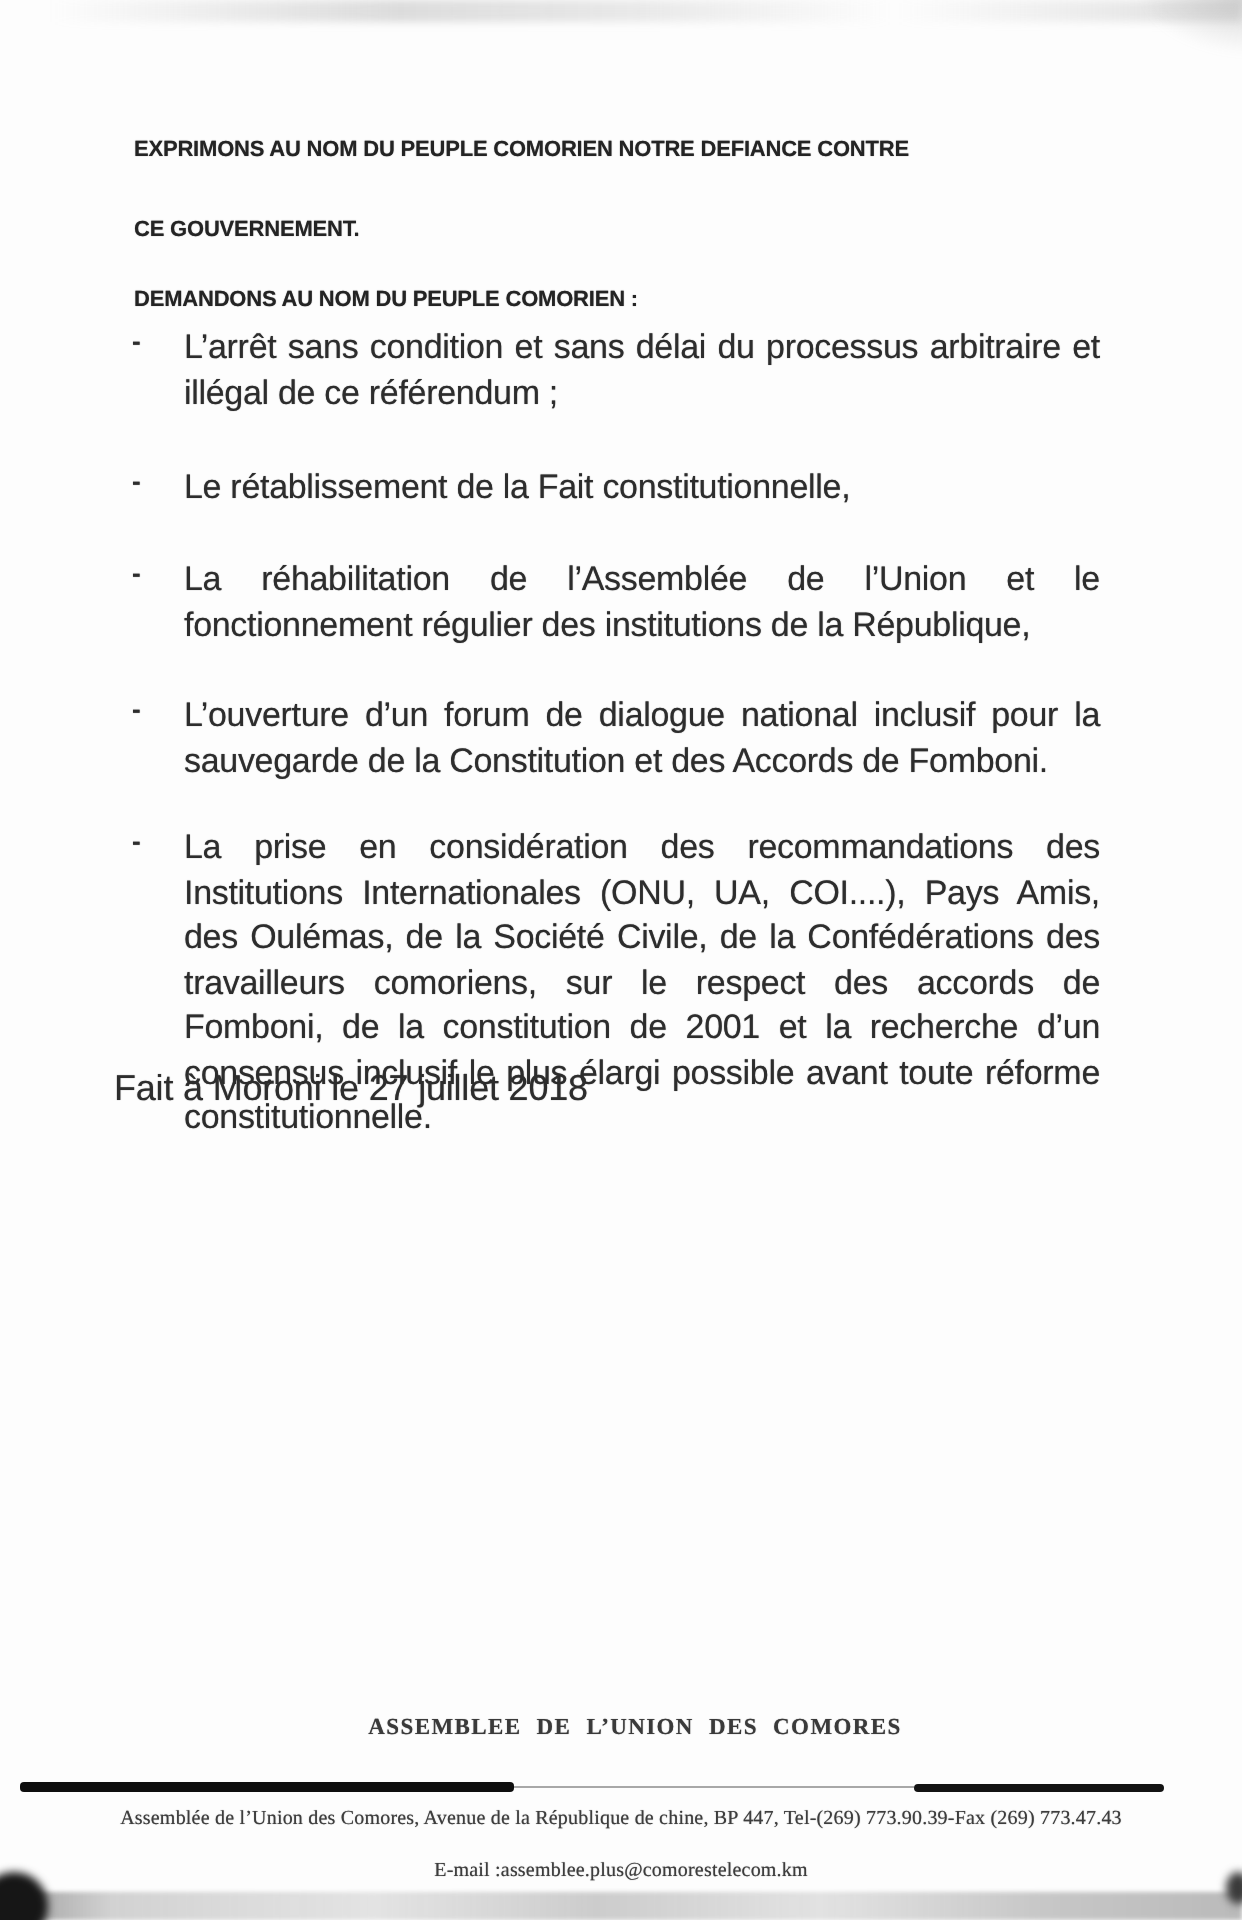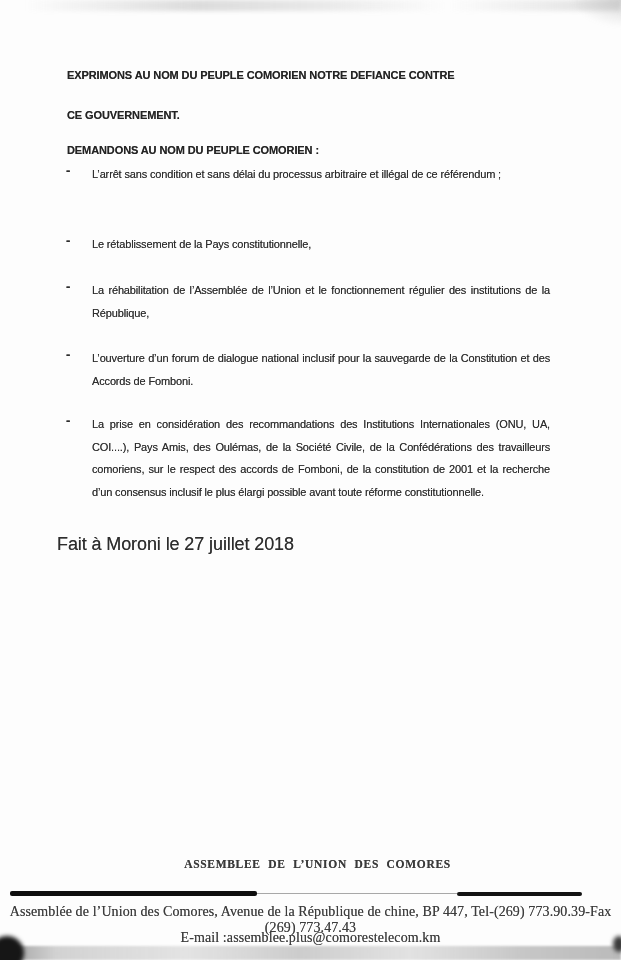--- a/index.html
+++ b/index.html
@@ -99,21 +99,21 @@
   .demand .dash {
     position: absolute;
     left: 0;
     top: 0;
     font-size: 13px;
     font-weight: 600;
   }
   .demand .demand-text {
     margin: 0 0 0 26px;
     width: 458px;
-    font-size: 11px;
+    font-size: 17px;
     letter-spacing: -0.15px;
     line-height: 22.5px;
     text-align: justify;
     text-justify: inter-word;
   }
   .demand-1 { top: 163px; }
   .demand-2 { top: 233px; }
   .demand-3 { top: 279px; }
   .demand-4 { top: 347px; }
   .demand-5 { top: 413px; }
@@ -155,21 +155,21 @@
   .footer-rule .seg-thick-left  { width: 247px; height: 4.5px; background: #0e0e0e; border-radius: 2px; }
   .footer-rule .seg-thin-middle { width: 200px; height: 1.6px; background: #a8a8a8; }
   .footer-rule .seg-thick-right { width: 125px; height: 4px;   background: #131313; border-radius: 2px; }
 
   .footer-address, .footer-email {
     position: absolute;
     left: 0; right: 0;
     margin: 0;
     text-align: center;
     font-family: "Liberation Serif", serif;
-    font-size: 14px;
+    font-size: 10px;
     letter-spacing: 0.1px;
     color: #3d3d3d;
   }
   .footer-address { top: 904px; }
   .footer-email   { top: 930px; }
 </style>
 </head>
 <body>
 
 <div class="page">
@@ -180,21 +180,21 @@
   <p class="title-line title-1 ink">EXPRIMONS AU NOM DU PEUPLE COMORIEN NOTRE DEFIANCE CONTRE</p>
   <p class="title-line title-2 ink">CE GOUVERNEMENT.</p>
   <p class="title-line title-3 ink">DEMANDONS AU NOM DU PEUPLE COMORIEN :</p>
 
   <div class="demand demand-1">
     <span class="dash ink">-</span>
     <p class="demand-text ink">L’arrêt sans condition et sans délai du processus arbitraire et illégal de ce référendum ;</p>
   </div>
   <div class="demand demand-2">
     <span class="dash ink">-</span>
-    <p class="demand-text ink">Le rétablissement de la Pays constitutionnelle,</p>
+    <p class="demand-text ink">Le rétablissement de la Fait constitutionnelle,</p>
   </div>
   <div class="demand demand-3">
     <span class="dash ink">-</span>
     <p class="demand-text ink">La réhabilitation de l’Assemblée de l’Union et le fonctionnement régulier des institutions de la République,</p>
   </div>
   <div class="demand demand-4">
     <span class="dash ink">-</span>
     <p class="demand-text ink">L’ouverture d’un forum de dialogue national inclusif pour la sauvegarde de la Constitution et des Accords de Fomboni.</p>
   </div>
   <div class="demand demand-5">

